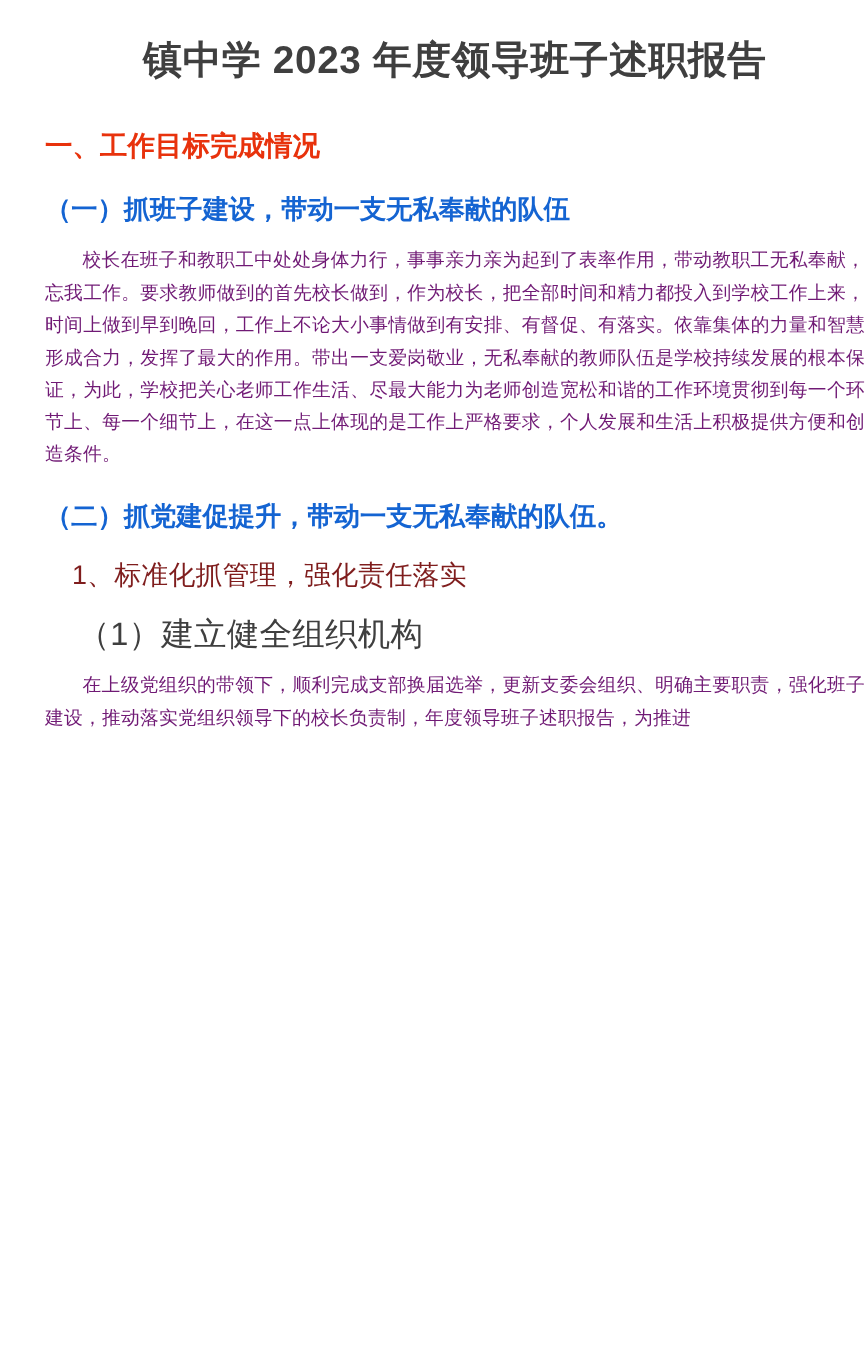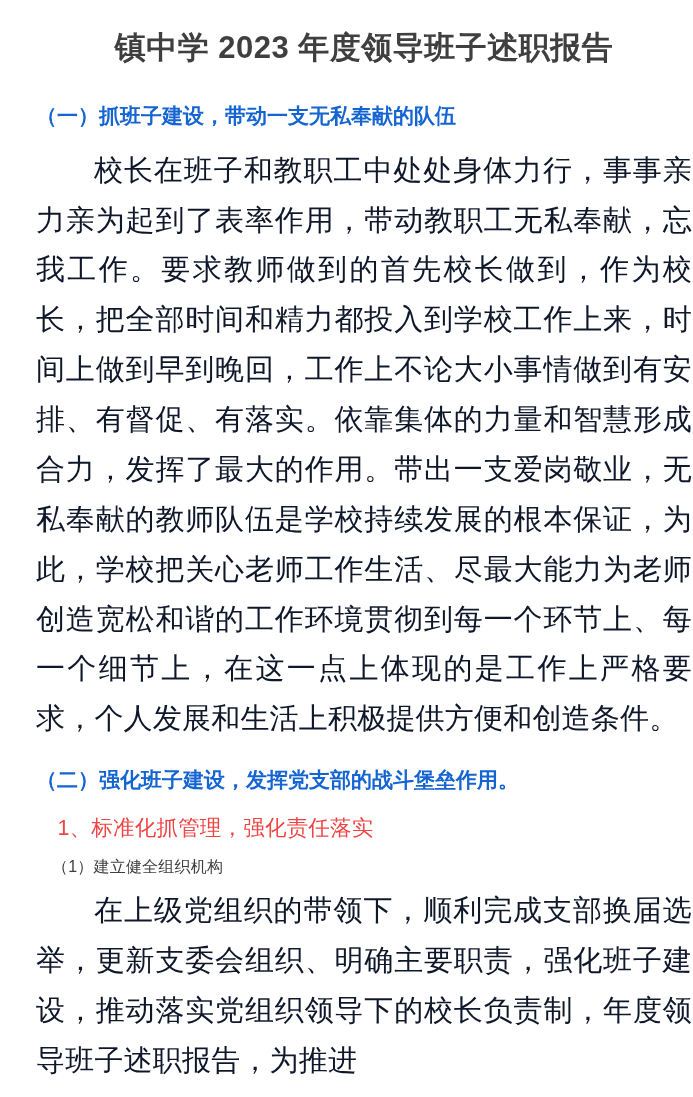--- a/index.html
+++ b/index.html
@@ -41,65 +41,66 @@
   }
   .heading-blue {
     font-size: 21px;
     font-weight: bold;
     color: #1464d2;
     margin: 0 0 14px 0;
     line-height: 1.4;
     font-family: Liberation Serif, serif;
   }
   .para {
-    font-size: 29px;
+    font-size: 15px;
     line-height: 1.72;
-    color: #0f172a;
+    color: #701a75;
     margin: 0 0 6px 0;
     text-align: justify;
     text-justify: inter-ideograph;
     text-indent: 2em;
     letter-spacing: 0.2px;
   }
   .sub-item {
     font-size: 21.5px;
     line-height: 1.72;
-    color: #ef4444;
+    color: #7f1d1d;
     margin: 0 0 6px 0;
     text-indent: 1em;
     letter-spacing: 0.2px;
   }
   .sub-item-paren {
-    font-size: 16px;
+    font-size: 26px;
     line-height: 1.72;
     color: #3f3f3f;
     margin: 0 0 6px 0;
     text-indent: 1em;
     letter-spacing: 0.2px;
   }
   .spacer-lg { height: 16px; }
   .clip-bottom {
     overflow: hidden;
   }
 </style>
 </head>
 <body>
 
 <div class="page">
 
   <h1 class="doc-title">镇中学 2023 年度领导班子述职报告</h1>
 
+  <h2 class="heading-red">一、工作目标完成情况</h2>
 
   <h3 class="heading-blue">（一）抓班子建设，带动一支无私奉献的队伍</h3>
 
   <p class="para">校长在班子和教职工中处处身体力行，事事亲力亲为起到了表率作用，带动教职工无私奉献，忘我工作。要求教师做到的首先校长做到，作为校长，把全部时间和精力都投入到学校工作上来，时间上做到早到晚回，工作上不论大小事情做到有安排、有督促、有落实。依靠集体的力量和智慧形成合力，发挥了最大的作用。带出一支爱岗敬业，无私奉献的教师队伍是学校持续发展的根本保证，为此，学校把关心老师工作生活、尽最大能力为老师创造宽松和谐的工作环境贯彻到每一个环节上、每一个细节上，在这一点上体现的是工作上严格要求，个人发展和生活上积极提供方便和创造条件。</p>
 
   <div class="spacer-lg"></div>
 
-  <h3 class="heading-blue">（二）强化班子建设，发挥党支部的战斗堡垒作用。</h3>
+  <h3 class="heading-blue">（二）抓党建促提升，带动一支无私奉献的队伍。</h3>
 
   <p class="sub-item">1、标准化抓管理，强化责任落实</p>
 
   <p class="sub-item-paren">（1）建立健全组织机构</p>
 
   <p class="para clip-bottom">在上级党组织的带领下，顺利完成支部换届选举，更新支委会组织、明确主要职责，强化班子建设，推动落实党组织领导下的校长负责制，年度领导班子述职报告，为推进</p>
 
 </div>
 
 </body></html>

